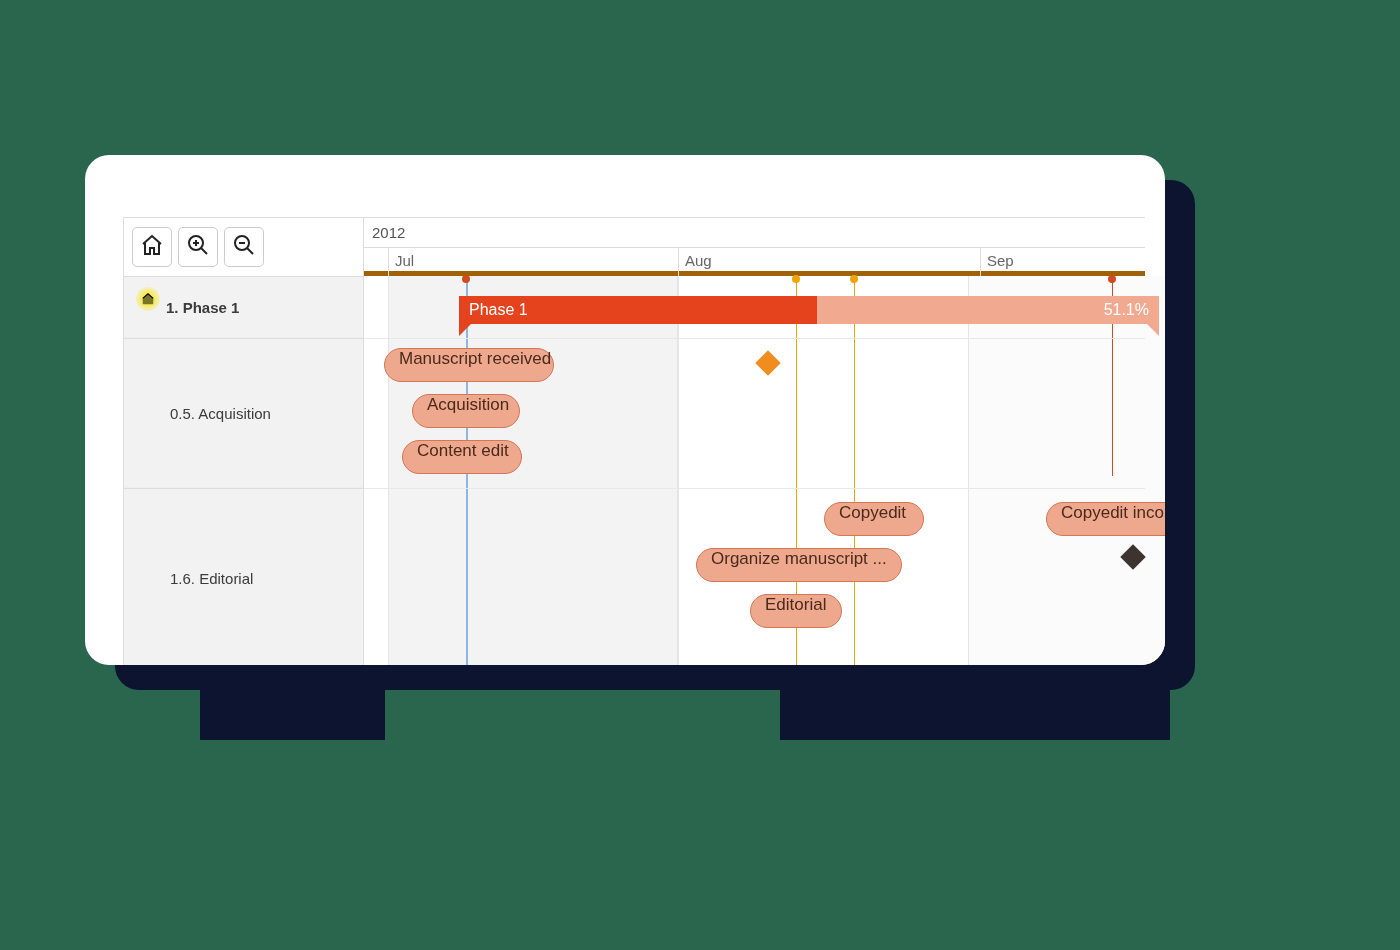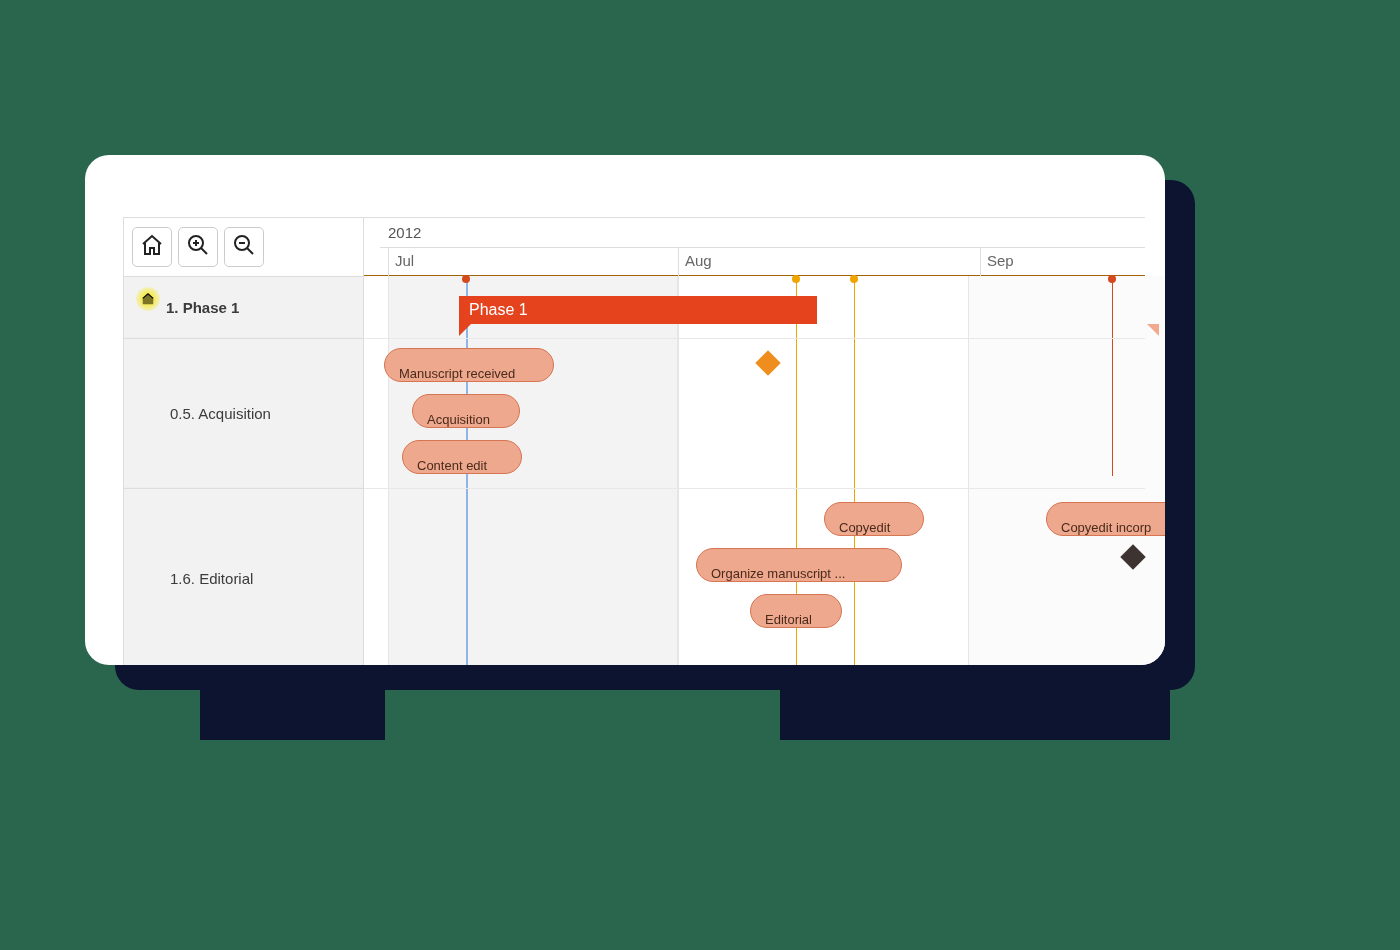--- a/index.html
+++ b/index.html
@@ -133,29 +133,28 @@
     position: absolute;
     top: 0;
     left: 0;
     right: 0;
     height: 30px;
     border-bottom: 1px solid #ddd;
     font-size: 15px;
     color: #555;
     padding-left: 8px;
     line-height: 30px;
-    margin-left: 16px;
   }
   .month-header {
     position: absolute;
     top: 30px;
     left: 0;
     right: 0;
     height: 28px;
-    border-bottom: 1px solid #a16207;
+    border-bottom: 5px solid #a16207;
   }
   .month-cell {
     position: absolute;
     top: 0;
     height: 28px;
     border-left: 1px solid #ddd;
     font-size: 15px;
     color: #666;
     padding: 4px 6px;
   }
@@ -238,23 +237,23 @@
     border-left: 12px solid transparent;
     border-top-color: #f1a98f;
   }
   .task-pill {
     position: absolute;
     height: 34px;
     background: #eea88e;
     border: 1.5px solid #d67552;
     border-radius: 18px;
     color: #4a2a1b;
-    font-size: 13px;
-    display: flex;
-    align-items: flex-end;
+    font-size: 17px;
+    display: flex;
+    align-items: flex-start;
     padding: 0 14px;
     white-space: nowrap;
   }
   .milestone-diamond {
     position: absolute;
     width: 18px;
     height: 18px;
     transform: rotate(45deg);
   }
   .milestone-orange { background: #ef8d1e; }
@@ -354,20 +353,23 @@
         <div class="marker-dot" style="left:748px;top:-1px;background:#d44a1e;"></div>
 
         <div class="marker-dot" style="left:102px;top:-1px;background:#d44a1e;"></div>
 
         <div class="row-divider" style="top:62px;"></div>
         <div class="summary-bar-wrap" style="left:95px;width:700px;top:20px;">
           <div class="summary-bar">
             <div class="summary-done" style="width:51.1%;text-align:center;">
               <span>Phase 1</span>
             </div>
+            <div class="summary-remain">
+              <span>51.1%</span>
+            </div>
           </div>
           <div class="summary-tail-left"></div>
           <div class="summary-tail-right"></div>
         </div>
 
         <div class="row-divider" style="top:212px;"></div>
         <div class="task-pill" style="left:20px;top:72px;width:170px;">
           <span>Manuscript received</span>
         </div>
         <div class="task-pill" style="left:48px;top:118px;width:108px;">

